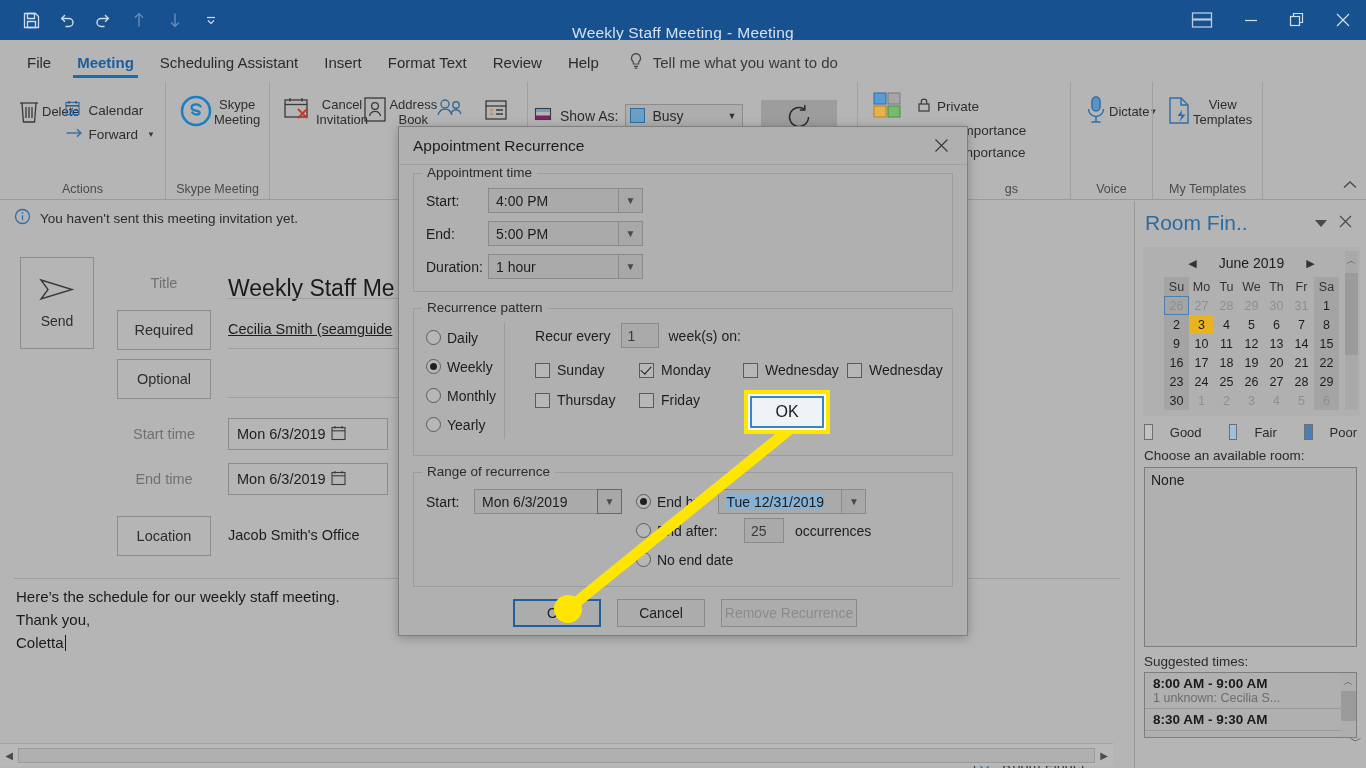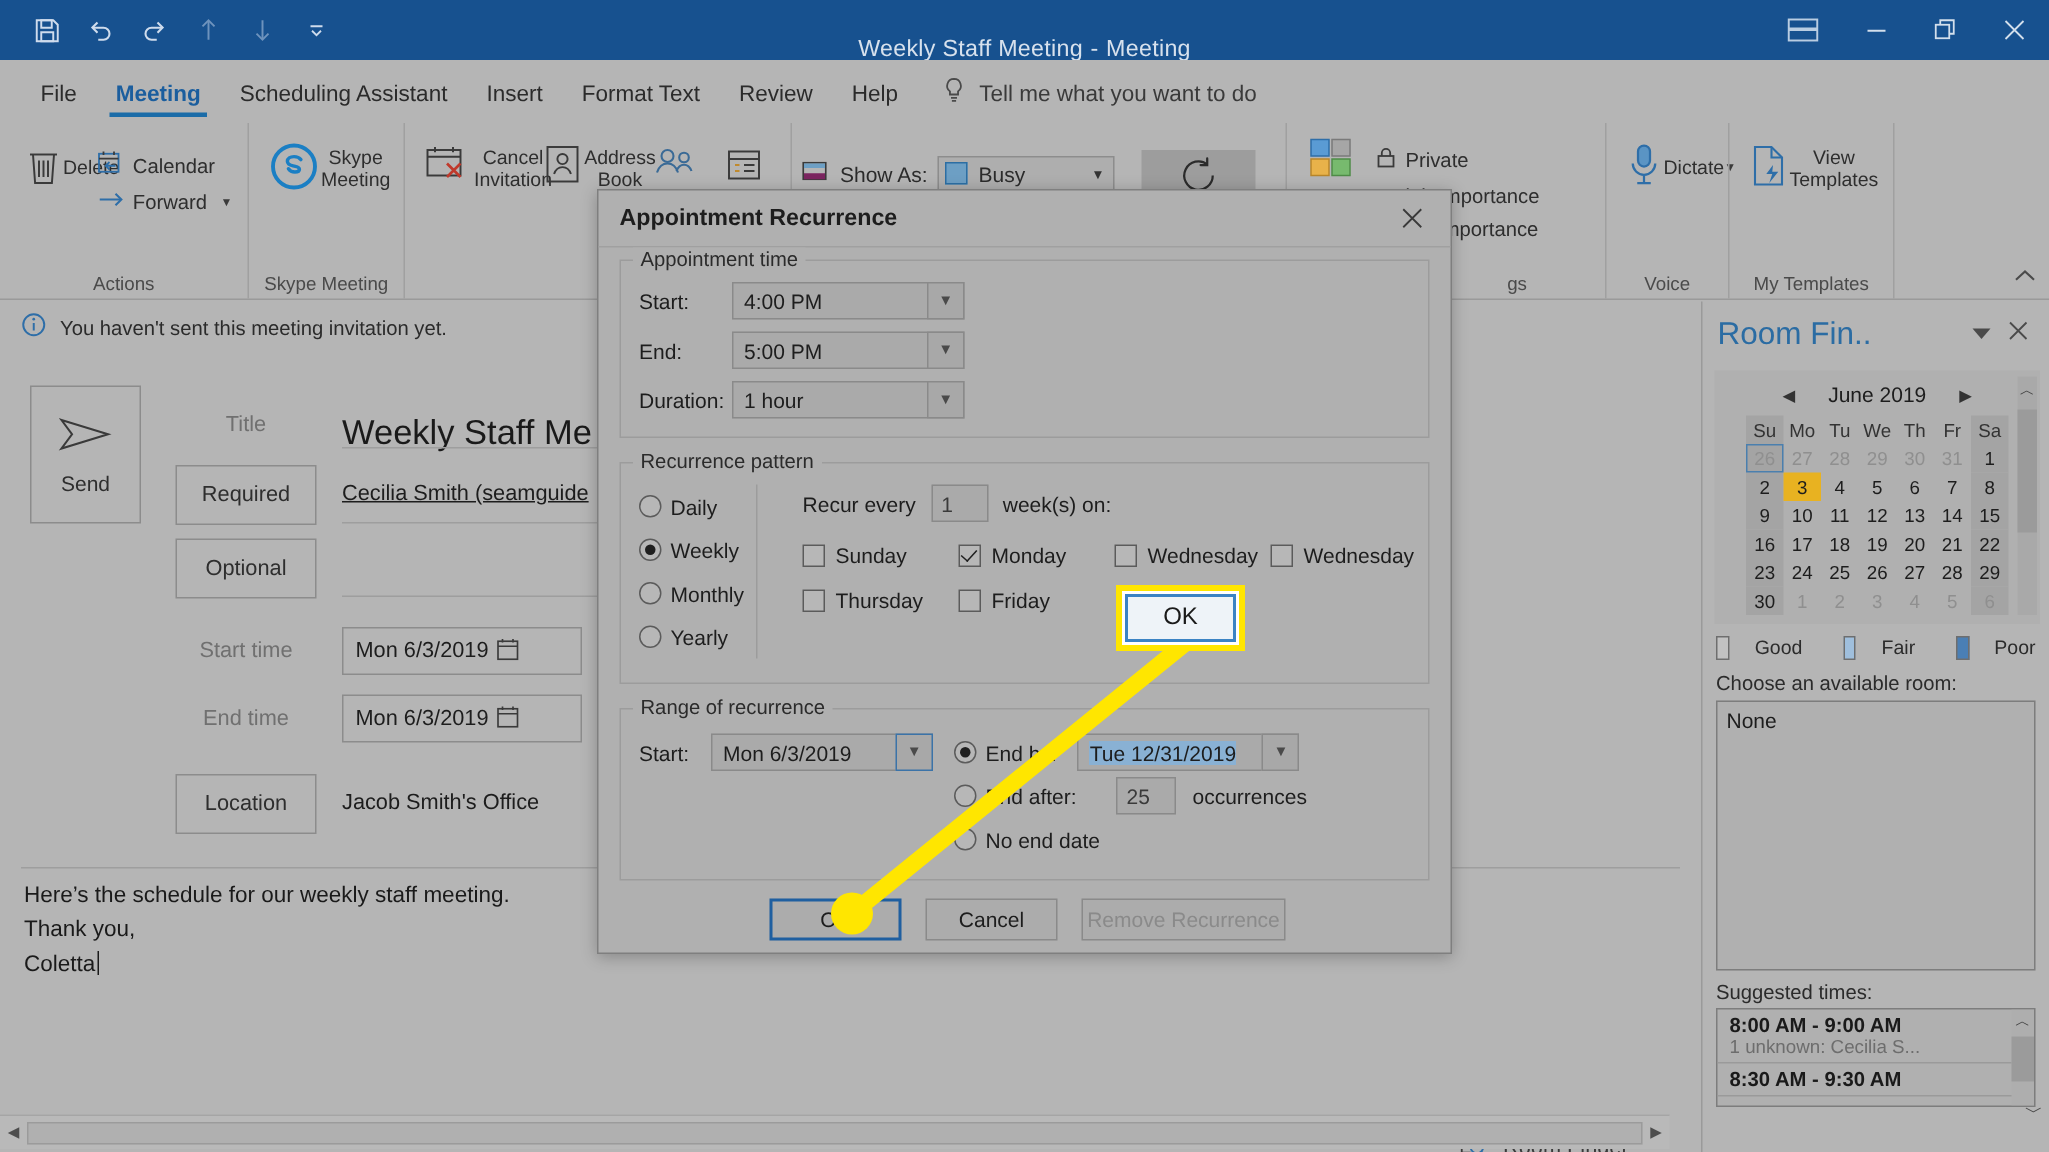--- a/index.html
+++ b/index.html
@@ -176,21 +176,21 @@
   table.cal td.wk, table.cal th.wk{ background:#a4a4a4; }
   table.cal td.other{ color:#8f8f8f; }
   table.cal td.sel{ background:#e8b221; color:#1d1d1d; }
   table.cal td.today{ outline:1px solid #4a7fae; outline-offset:-1px; }
   #cal-scroll{
     position:absolute; right:2px; top:4px; width:13px; bottom:6px; background:#a9a9a9;
   }
   #cal-scroll .sbar{ position:absolute; left:0; right:0; top:22px; height:82px; background:#9b9b9b; }
   #cal-scroll .up{ position:absolute; left:0; right:0; top:0; height:20px; text-align:center;
                    font-size:10px; color:#3d3d3d; cursor:pointer; line-height:20px; }
-  #legend{ display:flex; gap:17px; padding:8px 9px 4px; font-size:13px; color:#2b2b2b; }
+  #legend{ display:flex; align-items:center; gap:17px; padding:8px 9px 4px; font-size:13px; color:#2b2b2b; }
   #legend .sw{ width:16px; height:16px; border:1px solid #6e6e6e; }
   #legend .sw.good{ background:#c2c2c2; }
   #legend .sw.fair{ background:#9fbfdd; }
   #legend .sw.poor{ background:#4a7fb5; }
   .rp-sect{ padding:4px 9px 0; font-size:13.5px; color:#2b2b2b; }
   #roomlist{
     margin:4px 9px 0; height:180px; border:1px solid #7d7d7d; background:#b0b0b0;
     font-size:14px; color:#1d1d1d; padding:4px 6px; overflow:hidden; cursor:pointer;
   }
   #suggested{
@@ -207,21 +207,21 @@
   #rp-down{ position:absolute; right:4px; bottom:18px; color:#4a4a4a; font-size:12px; cursor:pointer; }
 
   
   #dialog{
     position:absolute; left:398px; top:126px; width:570px; height:510px;
     background:#b0b0b0; border:1px solid #7f7f7f;
     box-shadow:0 2px 10px rgba(0,0,0,.25); z-index:40;
   }
   #dlg-title{
     height:38px; display:flex; align-items:center; padding:0 6px 0 14px;
-    font-size:15.5px; color:#1d1d1d; border-bottom:1px solid #a0a0a0;font-weight:bold;
+    font-size:15.5px; color:#1d1d1d; border-bottom:1px solid #a0a0a0;
   }
   #dlg-title .t{ flex:1; }
   #dlg-close{ width:40px; height:30px; display:flex; align-items:center; justify-content:center;
               color:#3a3a3a; cursor:pointer; }
   .grp{ position:relative; margin:8px 14px 0; border:1px solid #9c9c9c; padding:14px 12px 12px; }
   .grp > .gtitle{
     position:absolute; top:-9px; left:8px; background:#b0b0b0; padding:0 5px;
     font-size:13.5px; color:#2b2b2b;
   }
   .row{ display:flex; align-items:center; margin-bottom:8px; }

